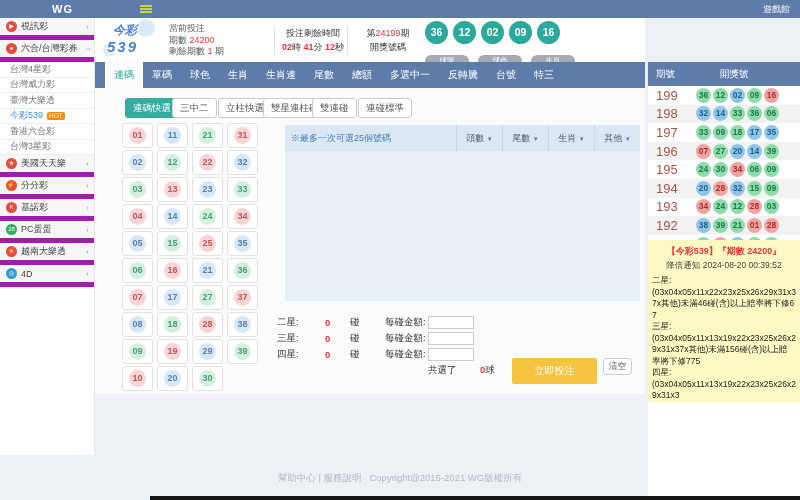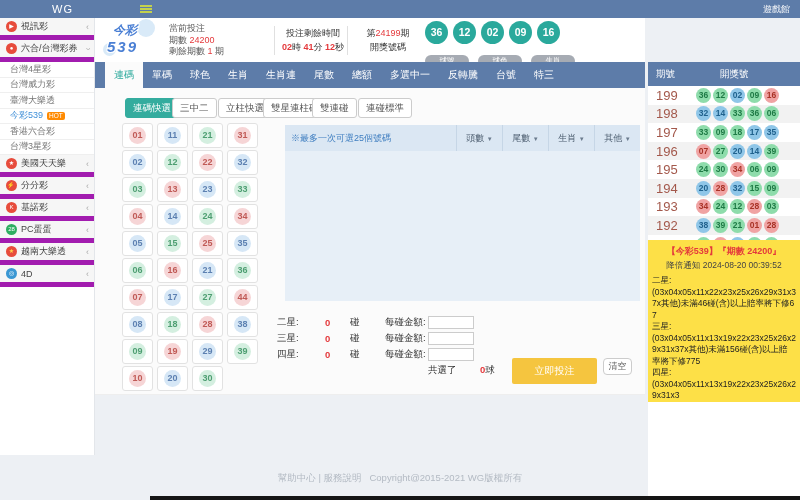--- a/index.html
+++ b/index.html
@@ -2,21 +2,21 @@
 <html><head>
 <meta charset="utf-8">
 <style>
   * { margin:0; padding:0; box-sizing:border-box; }
   html,body { background:#d8dde4; }
   body { font-family:"Liberation Sans", sans-serif; }
   #app { position:relative; width:800px; height:500px; background:#edf0f4; overflow:hidden; color:#333; }
 
   
   #topbar { position:absolute; left:0; top:0; width:800px; height:18px; background:#5d7ca9; }
-  #brand { position:absolute; left:52px; top:0; line-height:18px; color:#fff; font-size:11px; font-weight:normal; letter-spacing:1px;text-align:right; }
+  #brand { position:absolute; left:52px; top:0; line-height:18px; color:#fff; font-size:11px; font-weight:bold; letter-spacing:1px;text-align:right; }
   #menu-icon { position:absolute; left:140px; top:5px; width:12px; height:8px; cursor:pointer; }
   #menu-icon i { display:block; height:2px; margin-bottom:1px; background:#c3d14d; }
   #gamehall { position:absolute; right:10px; top:0; line-height:18px; color:#fff; font-size:9px; }
 
   
   #sidebar { position:absolute; left:0; top:18px; width:95px; height:437px; background:#fff; border-right:1px solid #e3e6ea; }
   .sb-group { display:flex; align-items:center; height:22px; padding:0 5px 0 6px; background:#f6f6f6; border-bottom:5px solid #a21caf; cursor:pointer; }
   .sb-icon { width:11px; height:11px; border-radius:50%; color:#fff; font-size:6px; line-height:11px; text-align:center; margin-right:4px; flex:none; }
   .sb-label { flex:1; font-size:9px; color:#444; white-space:nowrap; overflow:hidden; }
   .sb-chev { color:#aaa; font-size:9px; line-height:10px; }
@@ -89,21 +89,21 @@
   #right-panel { position:absolute; left:648px; top:62px; width:152px; height:438px; background:#fff; }
   #rp-header { height:24px; background:#5d7ca9; color:#fff; font-size:9.5px; position:relative; }
   #rp-h1 { position:absolute; left:8px; line-height:24px; }
   #rp-h2 { position:absolute; left:72px; line-height:24px; }
   #rp-rows { height:154px; overflow:hidden; }
   .r-row { display:flex; align-items:center; height:18.6px; padding-left:8px; }
   .r-row:nth-child(even) { background:#f2f2f2; }
   .r-period { width:40px; color:#a3584b; font-size:13px; }
   .r-ball { width:15px; height:15px; border-radius:50%; font-size:8.5px; font-weight:bold; text-align:center; line-height:15px; margin-right:2px; flex:none; }
   .cb-r { background:#f0a3a3; color:#a93226; } .cb-b { background:#8fc6e8; color:#1f618d; } .cb-g { background:#8edcab; color:#1e7a45; }
-  #notice { position:relative; background:#fde047; padding-top:5px; }
+  #notice { position:relative; background:#fef9c3; padding-top:5px; }
   #notice-title { text-align:center; color:#e4393c; font-size:9px; font-weight:bold; }
   #notice-sub { text-align:center; color:#444; font-size:8.5px; margin-top:2px; }
   #notice-body { padding:3px 4px 0 4px; font-size:8.5px; color:#222; line-height:11.5px; word-break:break-all; }
 
   
   #footer { position:absolute; left:0; top:472px; width:800px; text-align:center; font-size:9.5px; color:#b3bac3; }
   #bottom-strip { position:absolute; left:150px; top:496px; width:650px; height:4px; background:#151515; z-index:5; }
 </style>
 </head>
 <body>
@@ -344,21 +344,21 @@
           <div class="num-cell" style="left: 132px; top: 116px;">
             <span class="cp-r">34</span>
           </div>
           <div class="num-cell" style="left: 132px; top: 143px;">
             <span class="cp-b">35</span>
           </div>
           <div class="num-cell" style="left: 132px; top: 170px;">
             <span class="cp-g">36</span>
           </div>
           <div class="num-cell" style="left: 132px; top: 197px;">
-            <span class="cp-r">44</span>
+            <span class="cp-r">37</span>
           </div>
           <div class="num-cell" style="left: 132px; top: 224px;">
             <span class="cp-b">38</span>
           </div>
           <div class="num-cell" style="left: 132px; top: 251px;">
             <span class="cp-g">39</span>
           </div>
         </div>
 
       <div id="bet-area">

